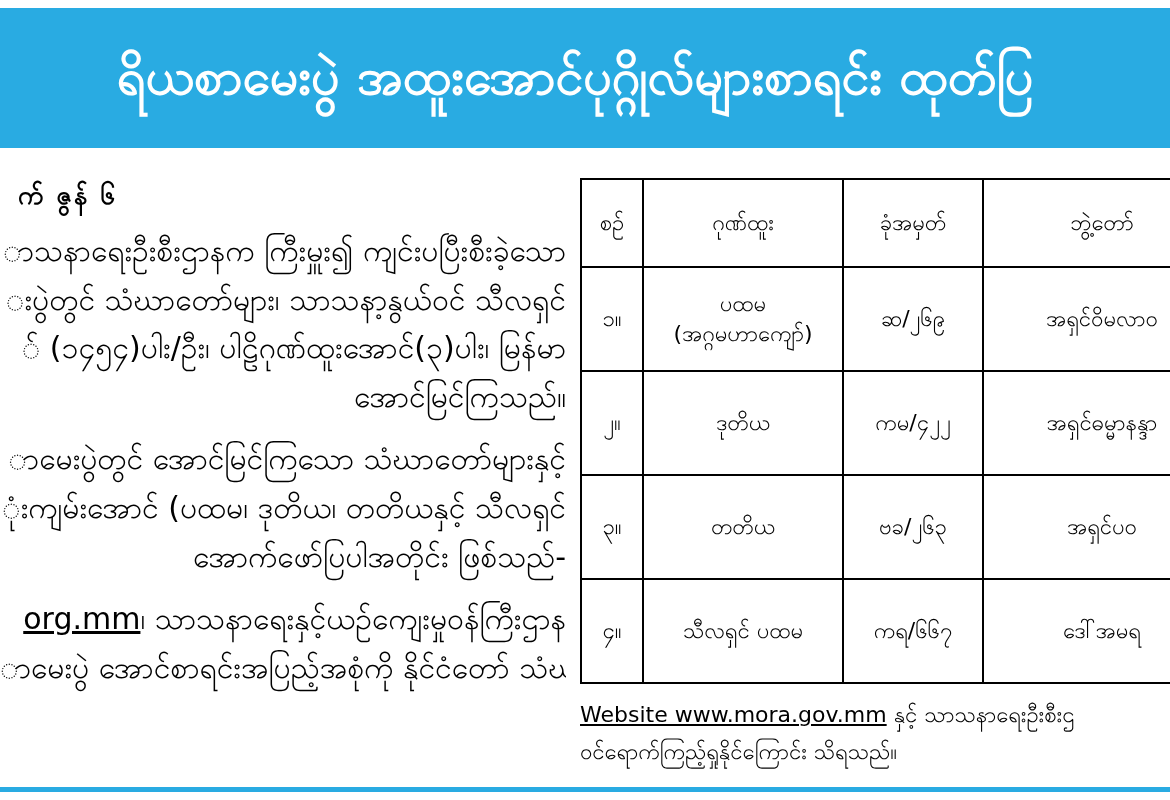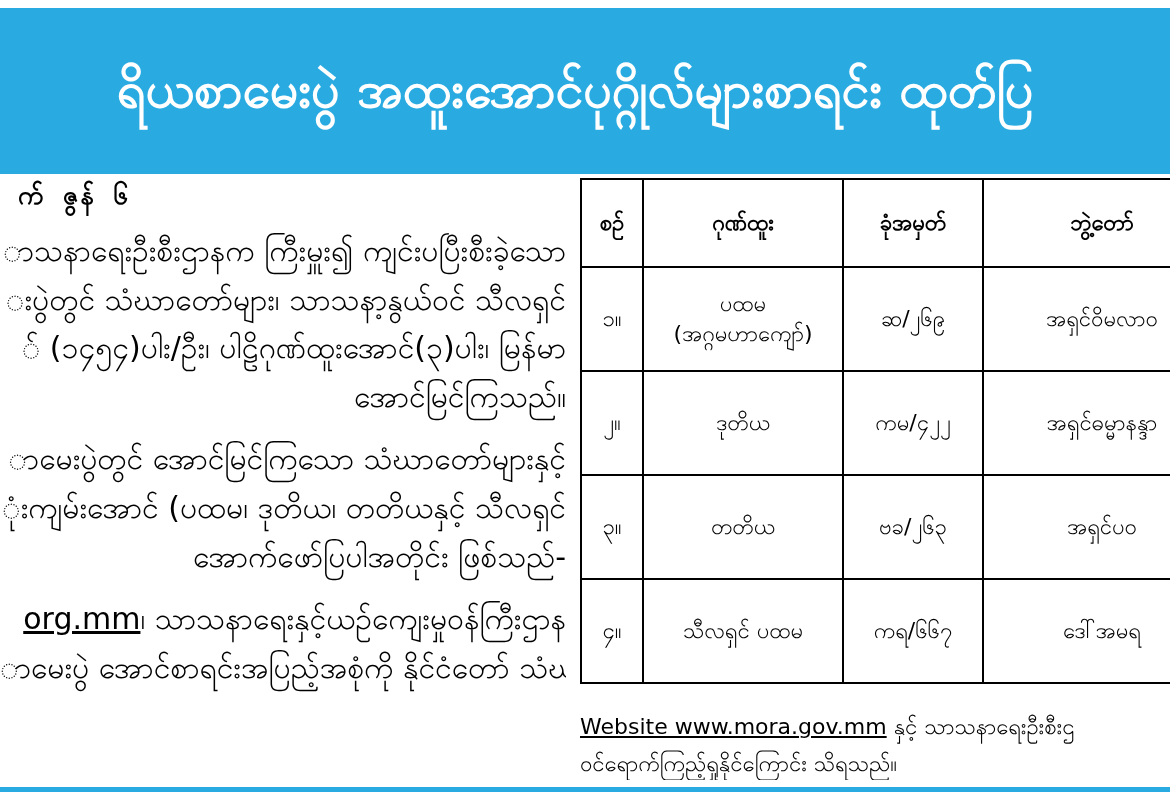--- a/index.html
+++ b/index.html
@@ -20,21 +20,21 @@
     height: 800px;
     background: #ffffff;
     box-sizing: border-box;
   }
   
   .banner {
     position: absolute;
     left: 0;
     top: 8px;
     width: 1170px;
-    height: 166px;
+    height: 140px;
     background: #29abe2;
     display: flex;
     align-items: center;
     justify-content: center;
     overflow: hidden;
     text-align: right;
   }
   .banner-title {
     color: #ffffff;
     font-size: 50px;
@@ -65,21 +65,20 @@
     padding: 18px 0 0 0;
     box-sizing: border-box;
     overflow: hidden;
   }
   .dateline {
     font-size: 26px;
     font-weight: bold;
     margin: 0 0 10px 18px;
     white-space: nowrap;
     letter-spacing: 2px;
-    font-family: Liberation Mono, monospace;
   }
   .para {
     font-size: 30px;
     line-height: 1.62;
     margin: 0 0 14px 0;
     text-align: right;
     white-space: nowrap;
     overflow: hidden;
     direction: ltr;
   }
@@ -101,36 +100,36 @@
   table.results td {
     border: 2px solid #000000;
     text-align: center;
     vertical-align: middle;
     font-size: 22px;
     padding: 12px 4px;
     line-height: 1.35;
     white-space: nowrap;
   }
   table.results th {
-    font-weight: bold;
+    font-weight: normal;
     height: 62px;
     margin-left: 13px;
   }
   table.results td {
     height: 78px;
   }
   col.c-no { width: 62px; }
   col.c-grade { width: 200px; }
   col.c-roll { width: 140px; }
   col.c-name { width: 238px; }
   .cell-two-line span {
     display: block;
   }
   .footnote {
-    margin-top: 24px;
+    margin-top: 12px;
     font-size: 22px;
     line-height: 1.7;
   }
   .footnote .line {
     display: block;
     white-space: nowrap;
   }
   
   .bottom-rule {
     position: absolute;

